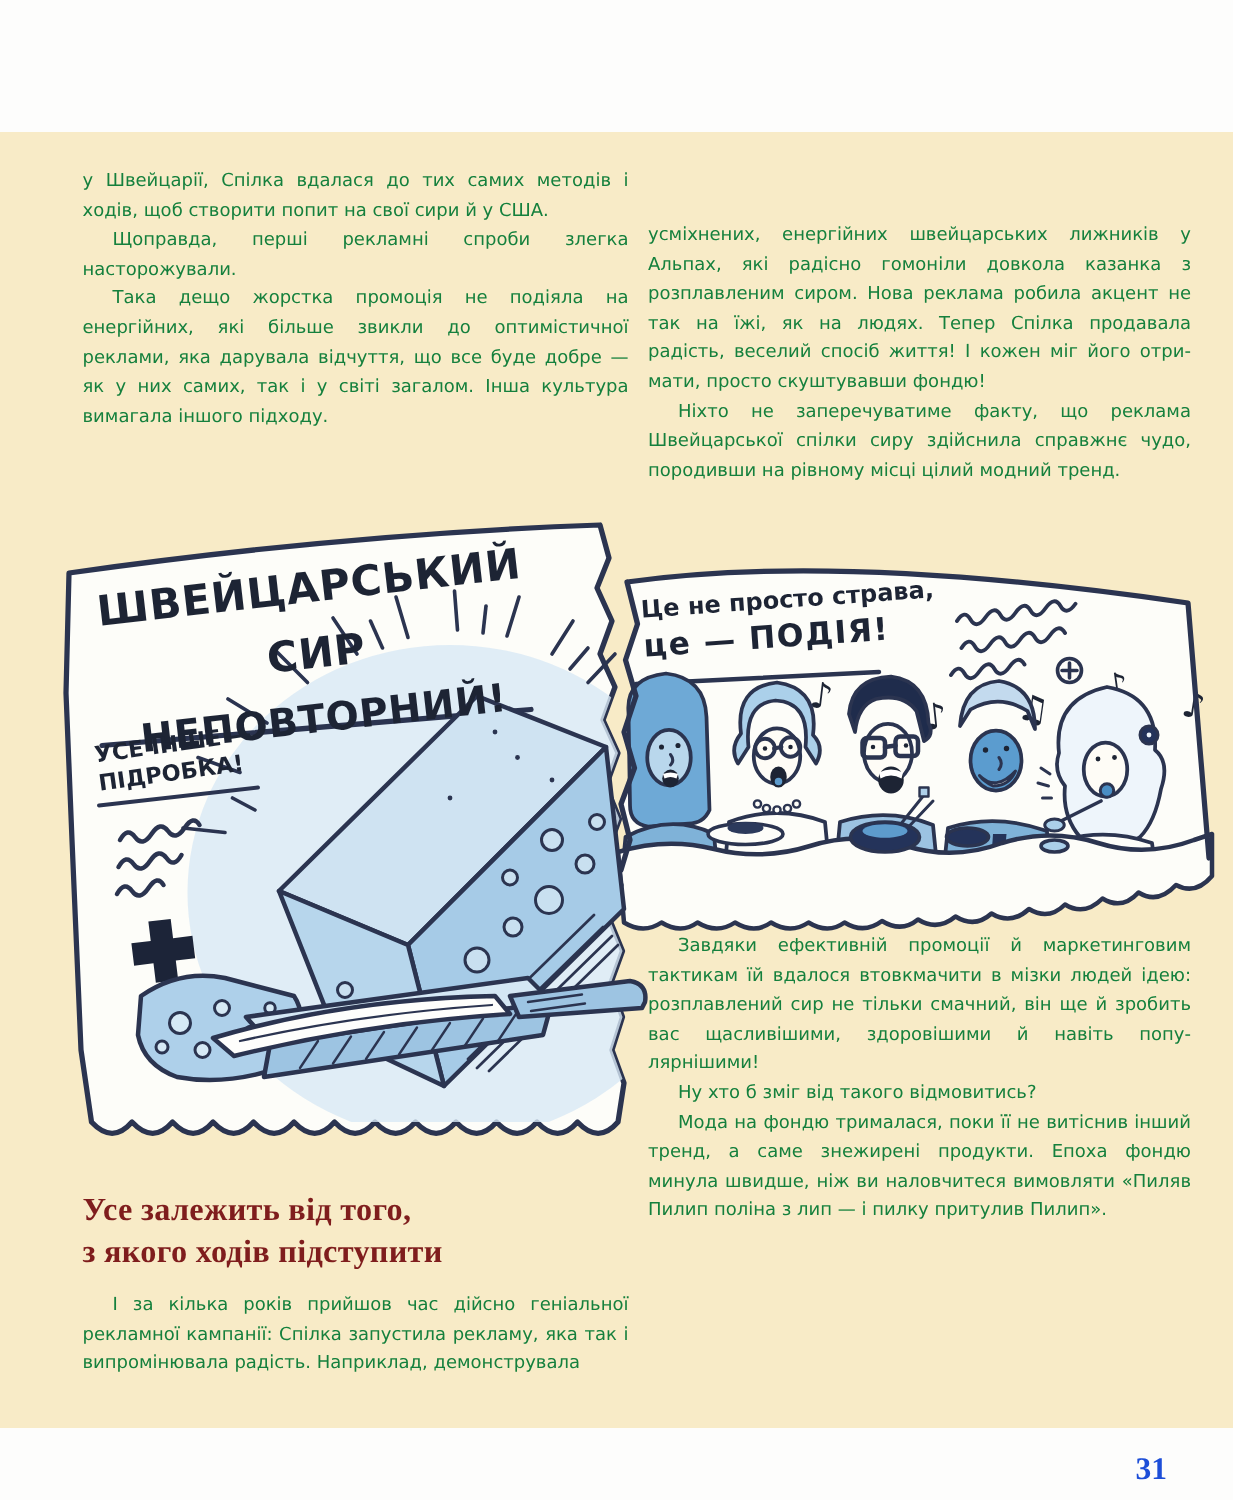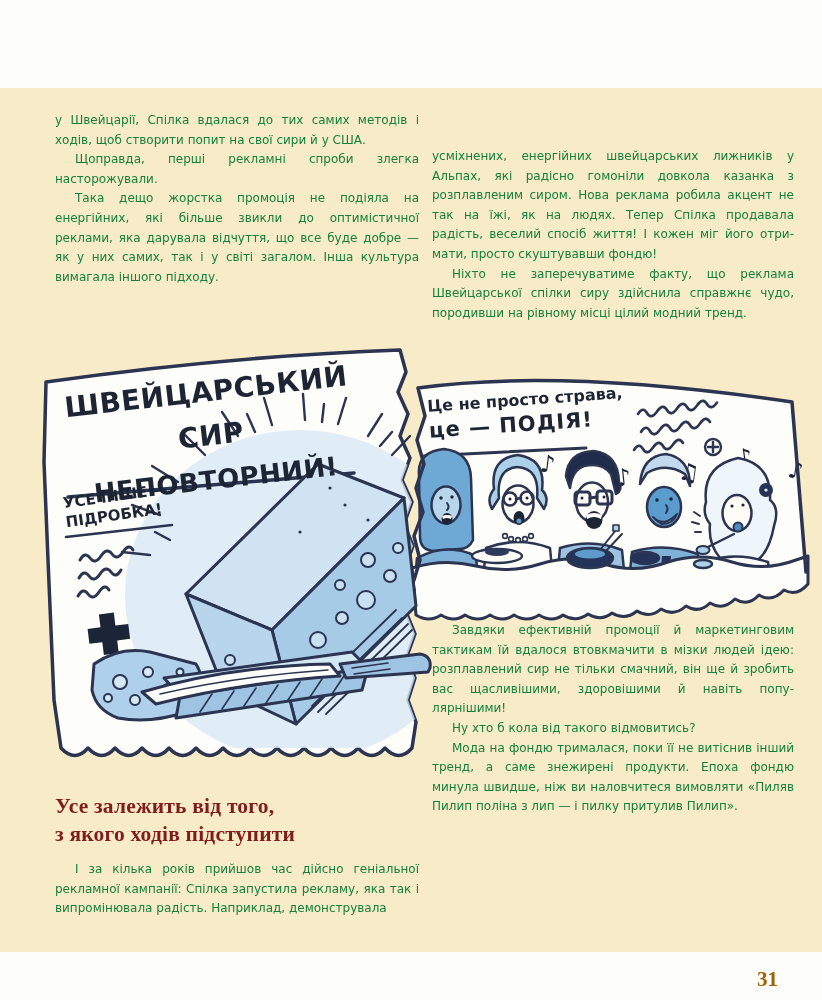--- a/index.html
+++ b/index.html
@@ -28,40 +28,40 @@
   .poster-headline{left:48px;top:370px;width:326px;transform:rotate(-6.5deg);
        text-align:center;font-size:28px;line-height:44px;letter-spacing:.5px;white-space:normal;}
   .poster-headline .l2{font-size:26px;}
   .poster-sub{left:64px;top:487px;transform:rotate(-8deg);font-size:15px;line-height:19px;}
   .ad-slogan{left:428px;top:388px;transform:rotate(-4deg);font-size:16px;line-height:24px;}
   .ad-slogan .l2{font-size:21px;letter-spacing:1px;}
 
   .illustration{position:absolute;left:0;top:0;}
 
   .page-number{position:absolute;right:44px;top:967px;
-       font-family:"Liberation Serif",serif;font-weight:bold;font-size:21px;color:#a16207;}
+       font-family:"Liberation Serif",serif;font-weight:bold;font-size:21px;color:#1d4ed8;}
 </style>
 </head>
 <body>
 
 <div class="sheet">
   <div class="cream"></div>
 
   <div class="col col-left-top">
     <p class="cont">у Швейцарії, Спілка вдалася до тих самих методів і ходів, щоб створити попит на свої сири й у США.</p>
     <p>Щоправда, перші рекламні спроби злег­ка насторожували.</p>
     <p>Така дещо жорстка промоція не подіяла на енергійних, які більше звикли до опти­містичної реклами, яка дарувала відчуття, що все буде добре — як у них самих, так і у світі загалом. Інша культура вимагала іншого підходу.</p>
   </div>
   <div class="col col-right-top">
     <p class="cont">усміхнених, енергійних швейцарських лиж­ників у Альпах, які радісно гомоніли дов­кола казанка з розплавленим сиром. Нова реклама робила акцент не так на їжі, як на людях. Тепер Спілка продавала радість, ве­селий спосіб життя! І кожен міг його отри­мати, просто скуштувавши фондю!</p>
     <p>Ніхто не заперечуватиме факту, що ре­клама Швейцарської спілки сиру здійснила справжнє чудо, породивши на рівному місці цілий модний тренд.</p>
   </div>
   <div class="col col-right-bottom">
     <p>Завдяки ефективній промоції й марке­тинговим тактикам їй вдалося втовкмачи­ти в мізки людей ідею: розплавлений сир не тільки смачний, він ще й зробить вас щасливішими, здоровішими й навіть попу­лярнішими!</p>
-    <p>Ну хто б кола від такого відмовитись?</p>
+    <p>Ну хто б зміг від такого відмовитись?</p>
     <p>Мода на фондю трималася, поки її не ви­тіснив інший тренд, а саме знежирені про­дукти. Епоха фондю минула швидше, ніж ви наловчитеся вимовляти «Пиляв Пилип поліна з лип — і пилку притулив Пилип».</p>
   </div>
 
   <svg class="illustration" width="822" height="1000" viewBox="0 0 822 1000">
     <defs>
       <clipPath id="posterClip">
         <path d="M46,382 Q230,356 400,350 L406,372 L398,392 L408,414 L400,436 L410,458 L402,480 L412,502 L404,524 L413,546 L405,568 L414,590 L406,612 L415,634 L407,656 L415,678 L408,700 L416,722 L412,748 L61,748 L54,700 L48,560 L44,462 Z"></path>
       </clipPath>
     </defs>
 

